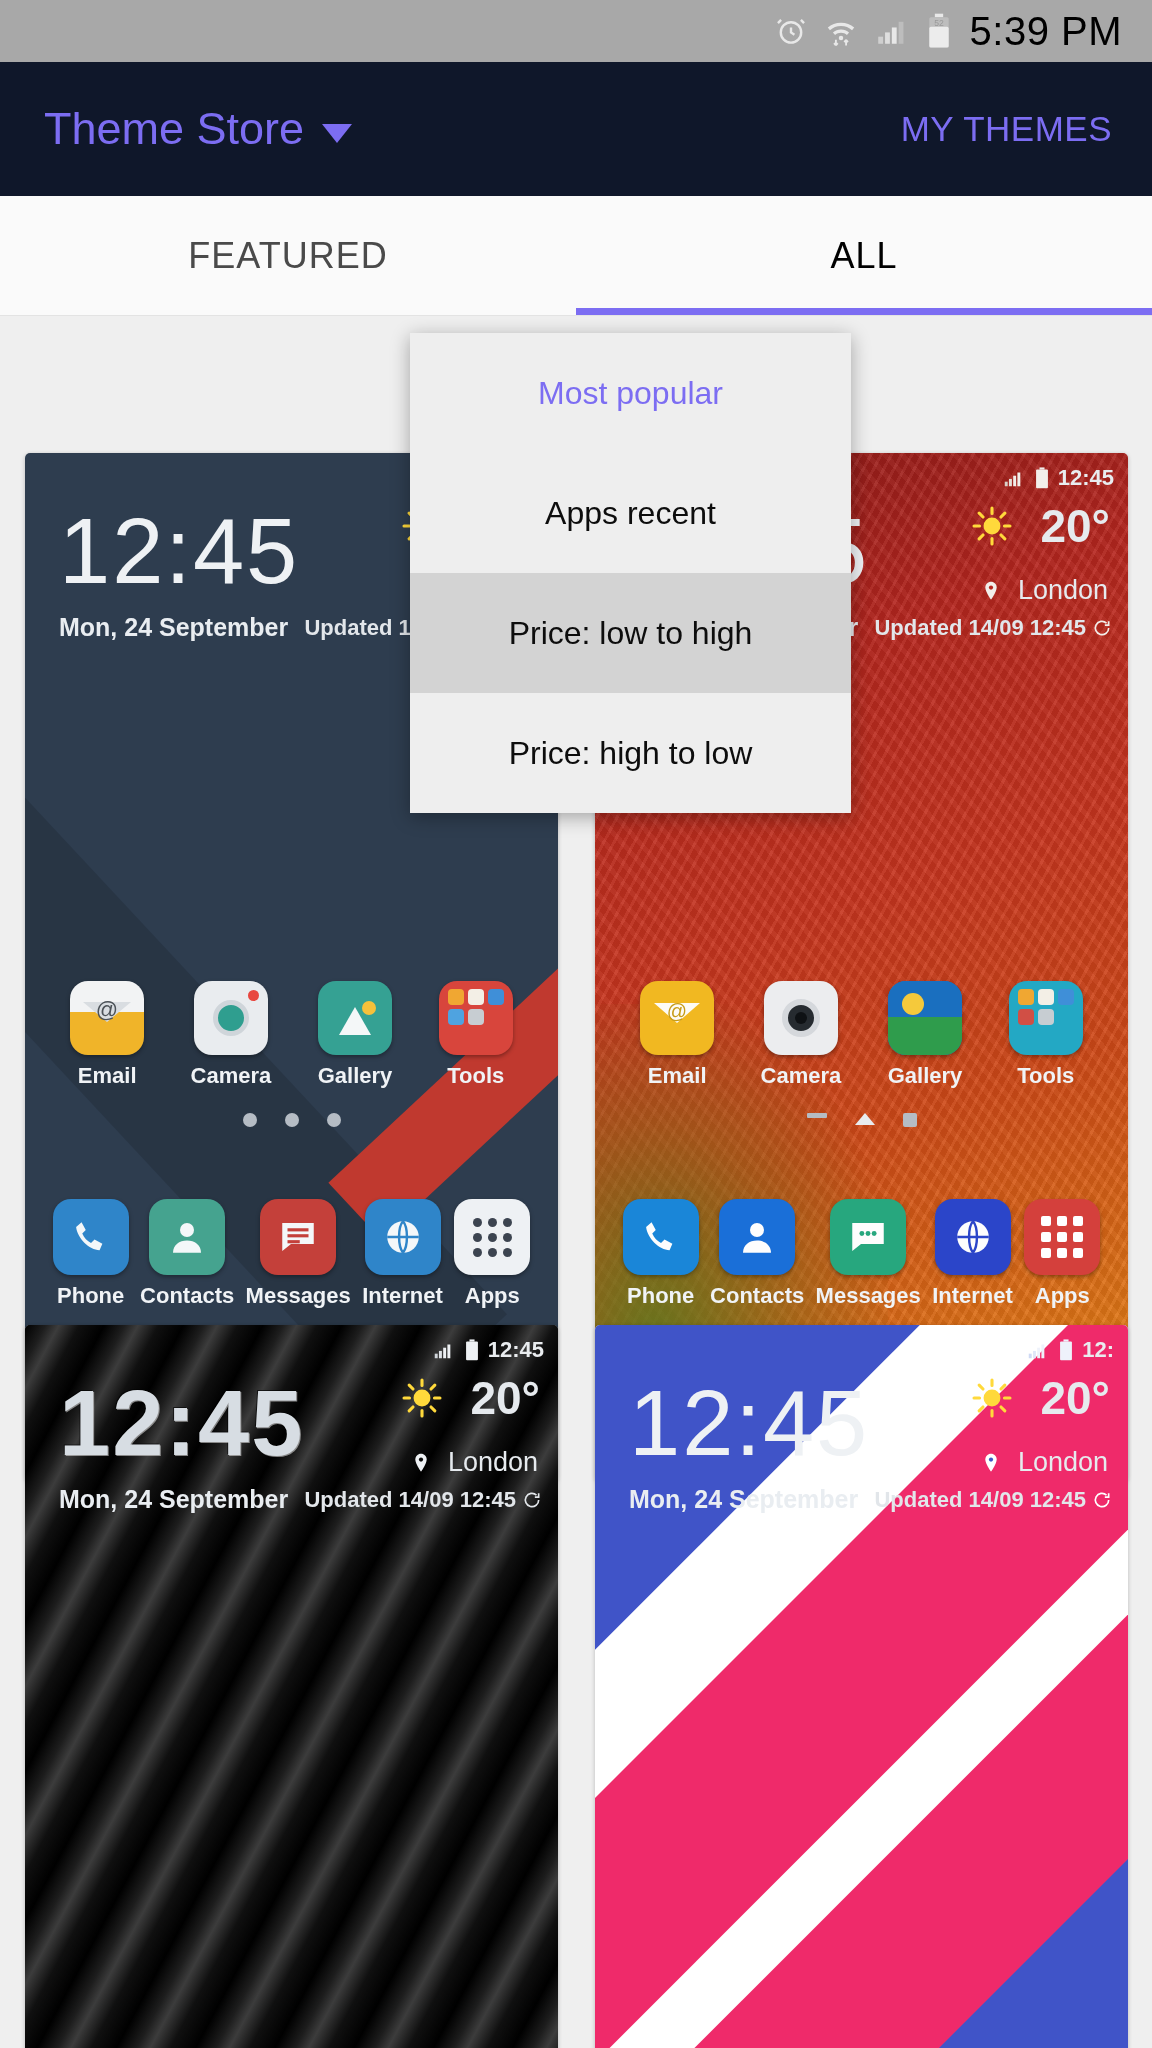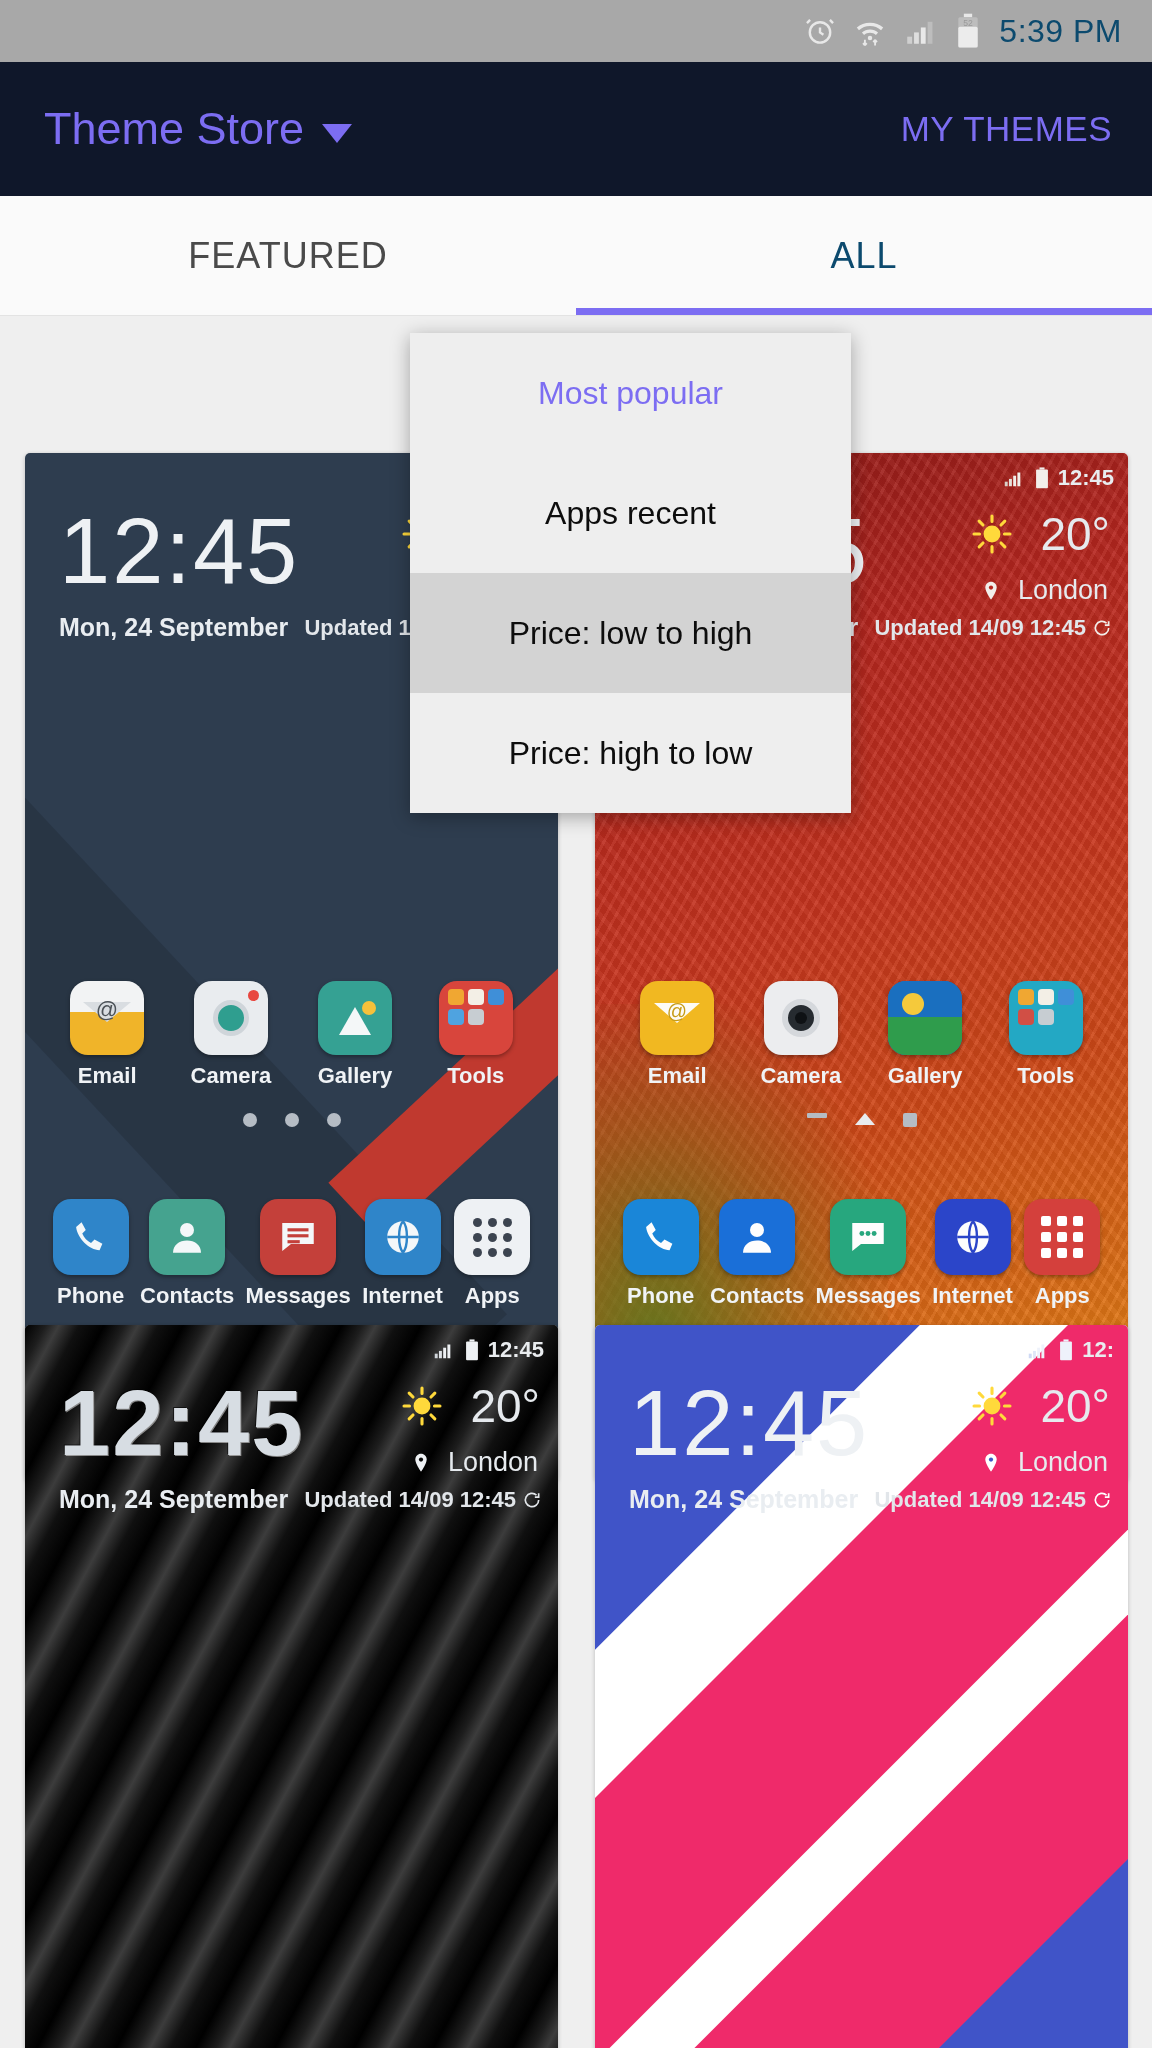--- a/index.html
+++ b/index.html
@@ -13,21 +13,21 @@
 
   
   .statusbar {
     position: absolute; left:0; top:0; width:1152px; height:62px;
     background: #a8a8a8;
     display: flex; align-items: center; justify-content: flex-end;
     padding-right: 30px; gap: 16px;
   }
   .sb-icon { display:flex; align-items:center; justify-content:center; }
   .sb-time {
-    color: #0c4a6e; font-size: 32px; letter-spacing: 0.5px;
+    color: #000000; font-size: 40px; letter-spacing: 0.5px;
     font-family: "Liberation Sans", sans-serif;
   }
 
   
   .appbar {
     position:absolute; left:0; top:62px; width:1152px; height:134px;
     background:#0f172a;
     display:flex; align-items:center; justify-content:space-between;
     padding: 0 40px 0 44px;
   }
@@ -46,21 +46,21 @@
   .tabs {
     position:absolute; left:0; top:196px; width:1152px; height:120px;
     background:#fafafa; display:flex;
     border-bottom: 1px solid #e3e3e3;
   }
   .tab {
     flex:1; display:flex; align-items:center; justify-content:center;
     font-size:36px; letter-spacing:1px; position:relative;
   }
   .tab.inactive { color:#4a4a4a; }
-  .tab.active { color:#0c4a6e; }
+  .tab.active { color:#000000; }
   .tab-indicator {
     position:absolute; left:0; bottom:0; width:100%; height:7px;
     background:#7c6df2;
   }
 
   
   .content {
     position:absolute; left:0; top:317px; width:1152px; height:1731px;
     background:#efefef;
   }
@@ -139,23 +139,23 @@
   .pv-clock.etched {
     color:#d7dde3;
     font-weight:700;
     text-shadow: 1px 1px 0 rgba(255,255,255,0.5), -1px -1px 0 rgba(0,0,0,0.6);
   }
   .pv-date {
     position:absolute; left:34px; top:160px;
     color:#e9edf1; font-size:25px; font-weight:600;
   }
   .pv-weather {
-    position:absolute; right:18px; top:54px;
+    position:absolute; right:18px; top:46px;
     display:flex; align-items:center; gap:26px;
-    color:#e6eaee; font-size:46px; font-weight:400;
+    color:#e6eaee; font-size:46px; font-weight:700;
   }
   .pv-loc {
     position:absolute; right:20px; top:122px;
     display:flex; align-items:center; gap:16px;
     color:#e6eaee; font-size:27px;
   }
   .pv-updated {
     position:absolute; right:16px; top:162px;
     color:#e2e6ea; font-size:22px; font-weight:600;
     display:flex; align-items:center; gap:6px;

